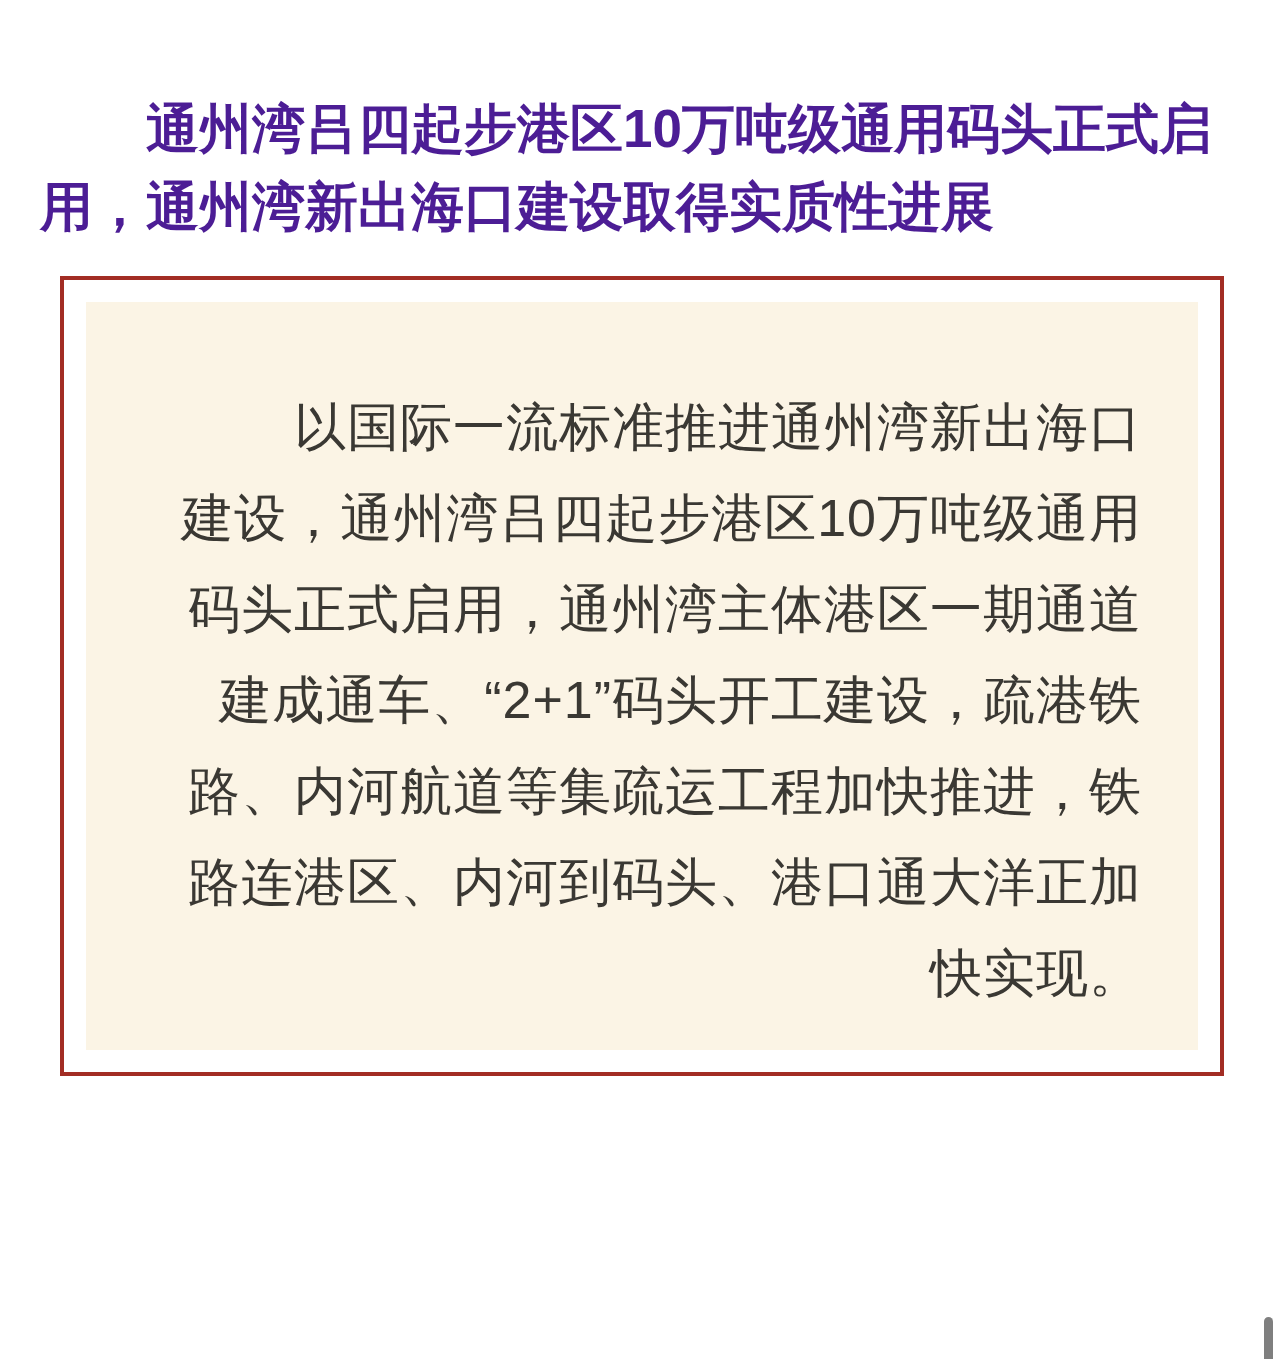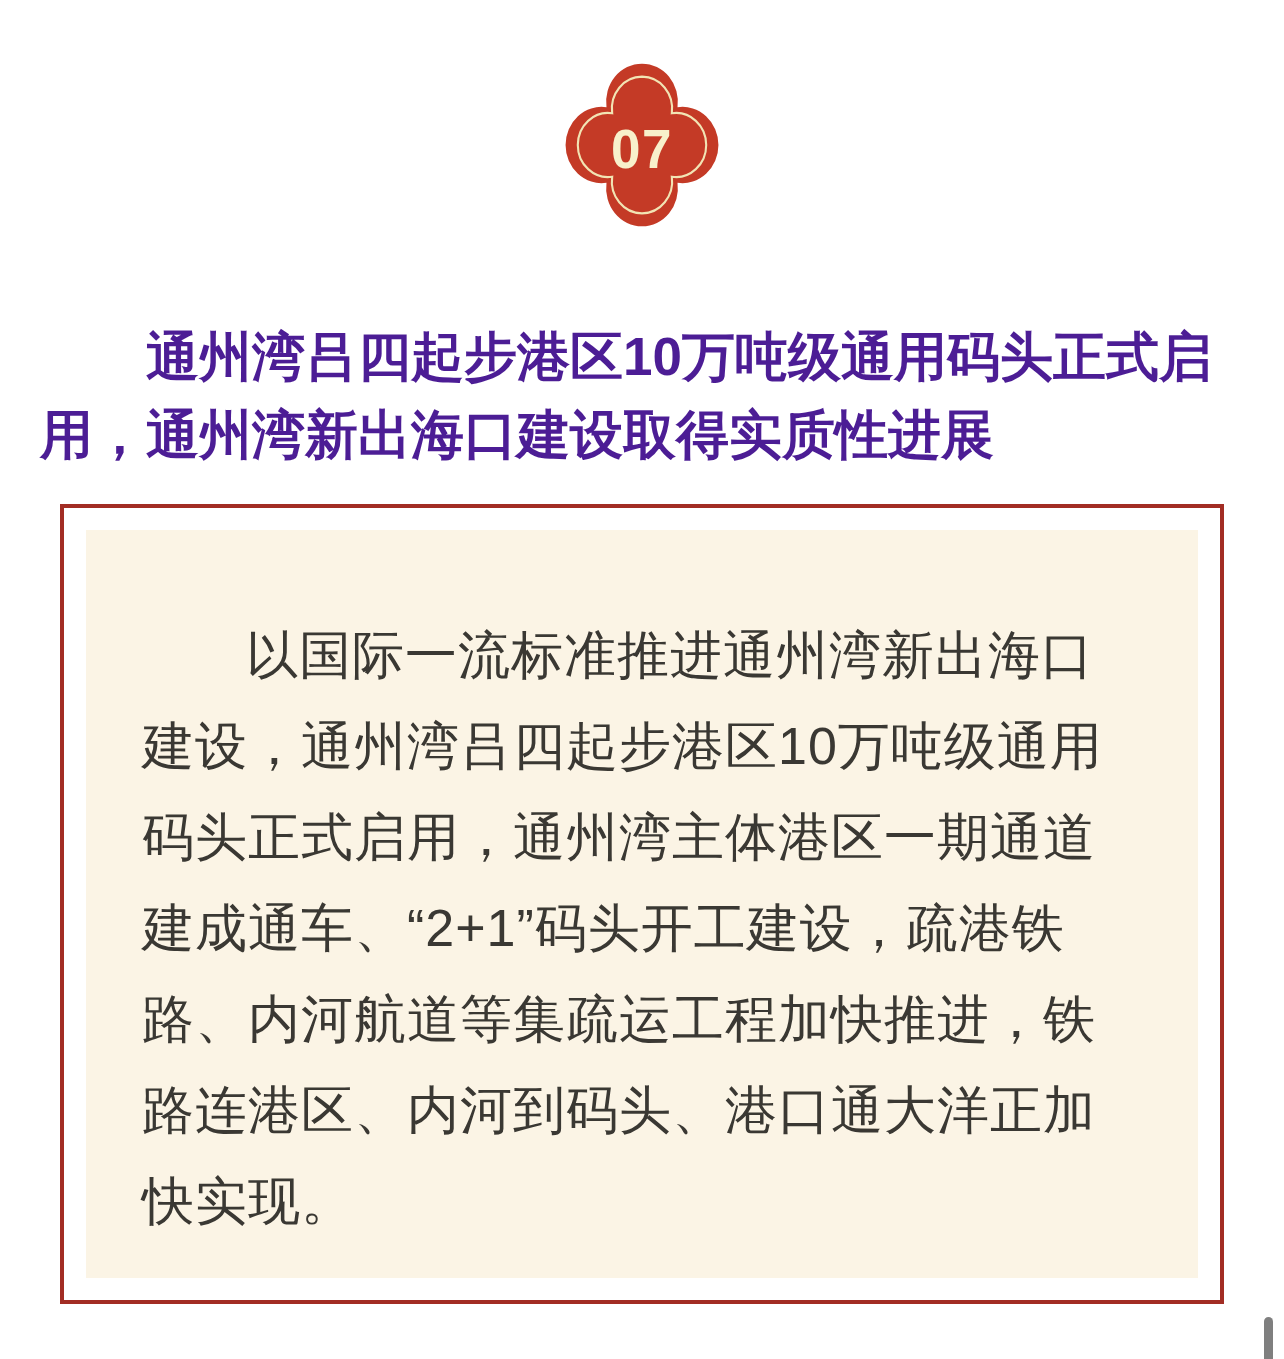--- a/index.html
+++ b/index.html
@@ -58,59 +58,36 @@
     padding: 80px 56px 0 56px;
     overflow: hidden;
   }
   .body-text {
     margin: 0;
     font-size: 52px;
     line-height: 91px;
     letter-spacing: 1px;
     text-indent: 2em;
     word-break: break-all;
-    text-align: left;
+    text-align: right;
   }
   .scrollbar-thumb {
     position: absolute;
     right: 11px;
     top: 1317px;
     width: 9px;
     height: 55px;
     border-radius: 5px;
   }
 </style>
 </head>
 <body>
 
 <div class="page">
 
-  <div class="badge-wrap">
-    <svg class="badge" viewBox="0 0 100 100" preserveAspectRatio="none">
-      <path d="M 50,1
-               A 23,23 0 0 1 72.77,27.23
-               A 23,23 0 0 1 99,50
-               A 23,23 0 0 1 72.77,72.77
-               A 23,23 0 0 1 50,99
-               A 23,23 0 0 1 27.23,72.77
-               A 23,23 0 0 1 1,50
-               A 23,23 0 0 1 27.23,27.23
-               A 23,23 0 0 1 50,1 Z" style="fill: rgb(196, 58, 38);"></path>
-      <path fill="none" stroke-width="1.6" transform="translate(50,50) scale(0.84) translate(-50,-50)" d="M 50,1
-               A 23,23 0 0 1 72.77,27.23
-               A 23,23 0 0 1 99,50
-               A 23,23 0 0 1 72.77,72.77
-               A 23,23 0 0 1 50,99
-               A 23,23 0 0 1 27.23,72.77
-               A 23,23 0 0 1 1,50
-               A 23,23 0 0 1 27.23,27.23
-               A 23,23 0 0 1 50,1 Z" style="stroke: rgb(242, 228, 180);"></path>
-      <text class="badge-number" x="50" y="52" text-anchor="middle" dominant-baseline="central" style="fill: rgb(248, 240, 203);">07</text>
-    </svg>
-  </div>
 
   <h1 class="heading" style="color: #4c1d95;">通州湾吕四起步港区10万吨级通用码头正式启用，通州湾新出海口建设取得实质性进展</h1>
 
   <div class="card" style="border-color: rgb(162, 45, 36);">
     <div class="card-inner" style="background-color: rgb(251, 244, 229);">
       <p class="body-text" style="color: rgb(58, 56, 51);">以国际一流标准推进通州湾新出海口建设，通州湾吕四起步港区10万吨级通用码头正式启用，通州湾主体港区一期通道建成通车、“2+1”码头开工建设，疏港铁路、内河航道等集疏运工程加快推进，铁路连港区、内河到码头、港口通大洋正加快实现。</p>
     </div>
   </div>
 
   <div class="scrollbar-thumb" style="background-color: rgb(127, 127, 127);"></div>

